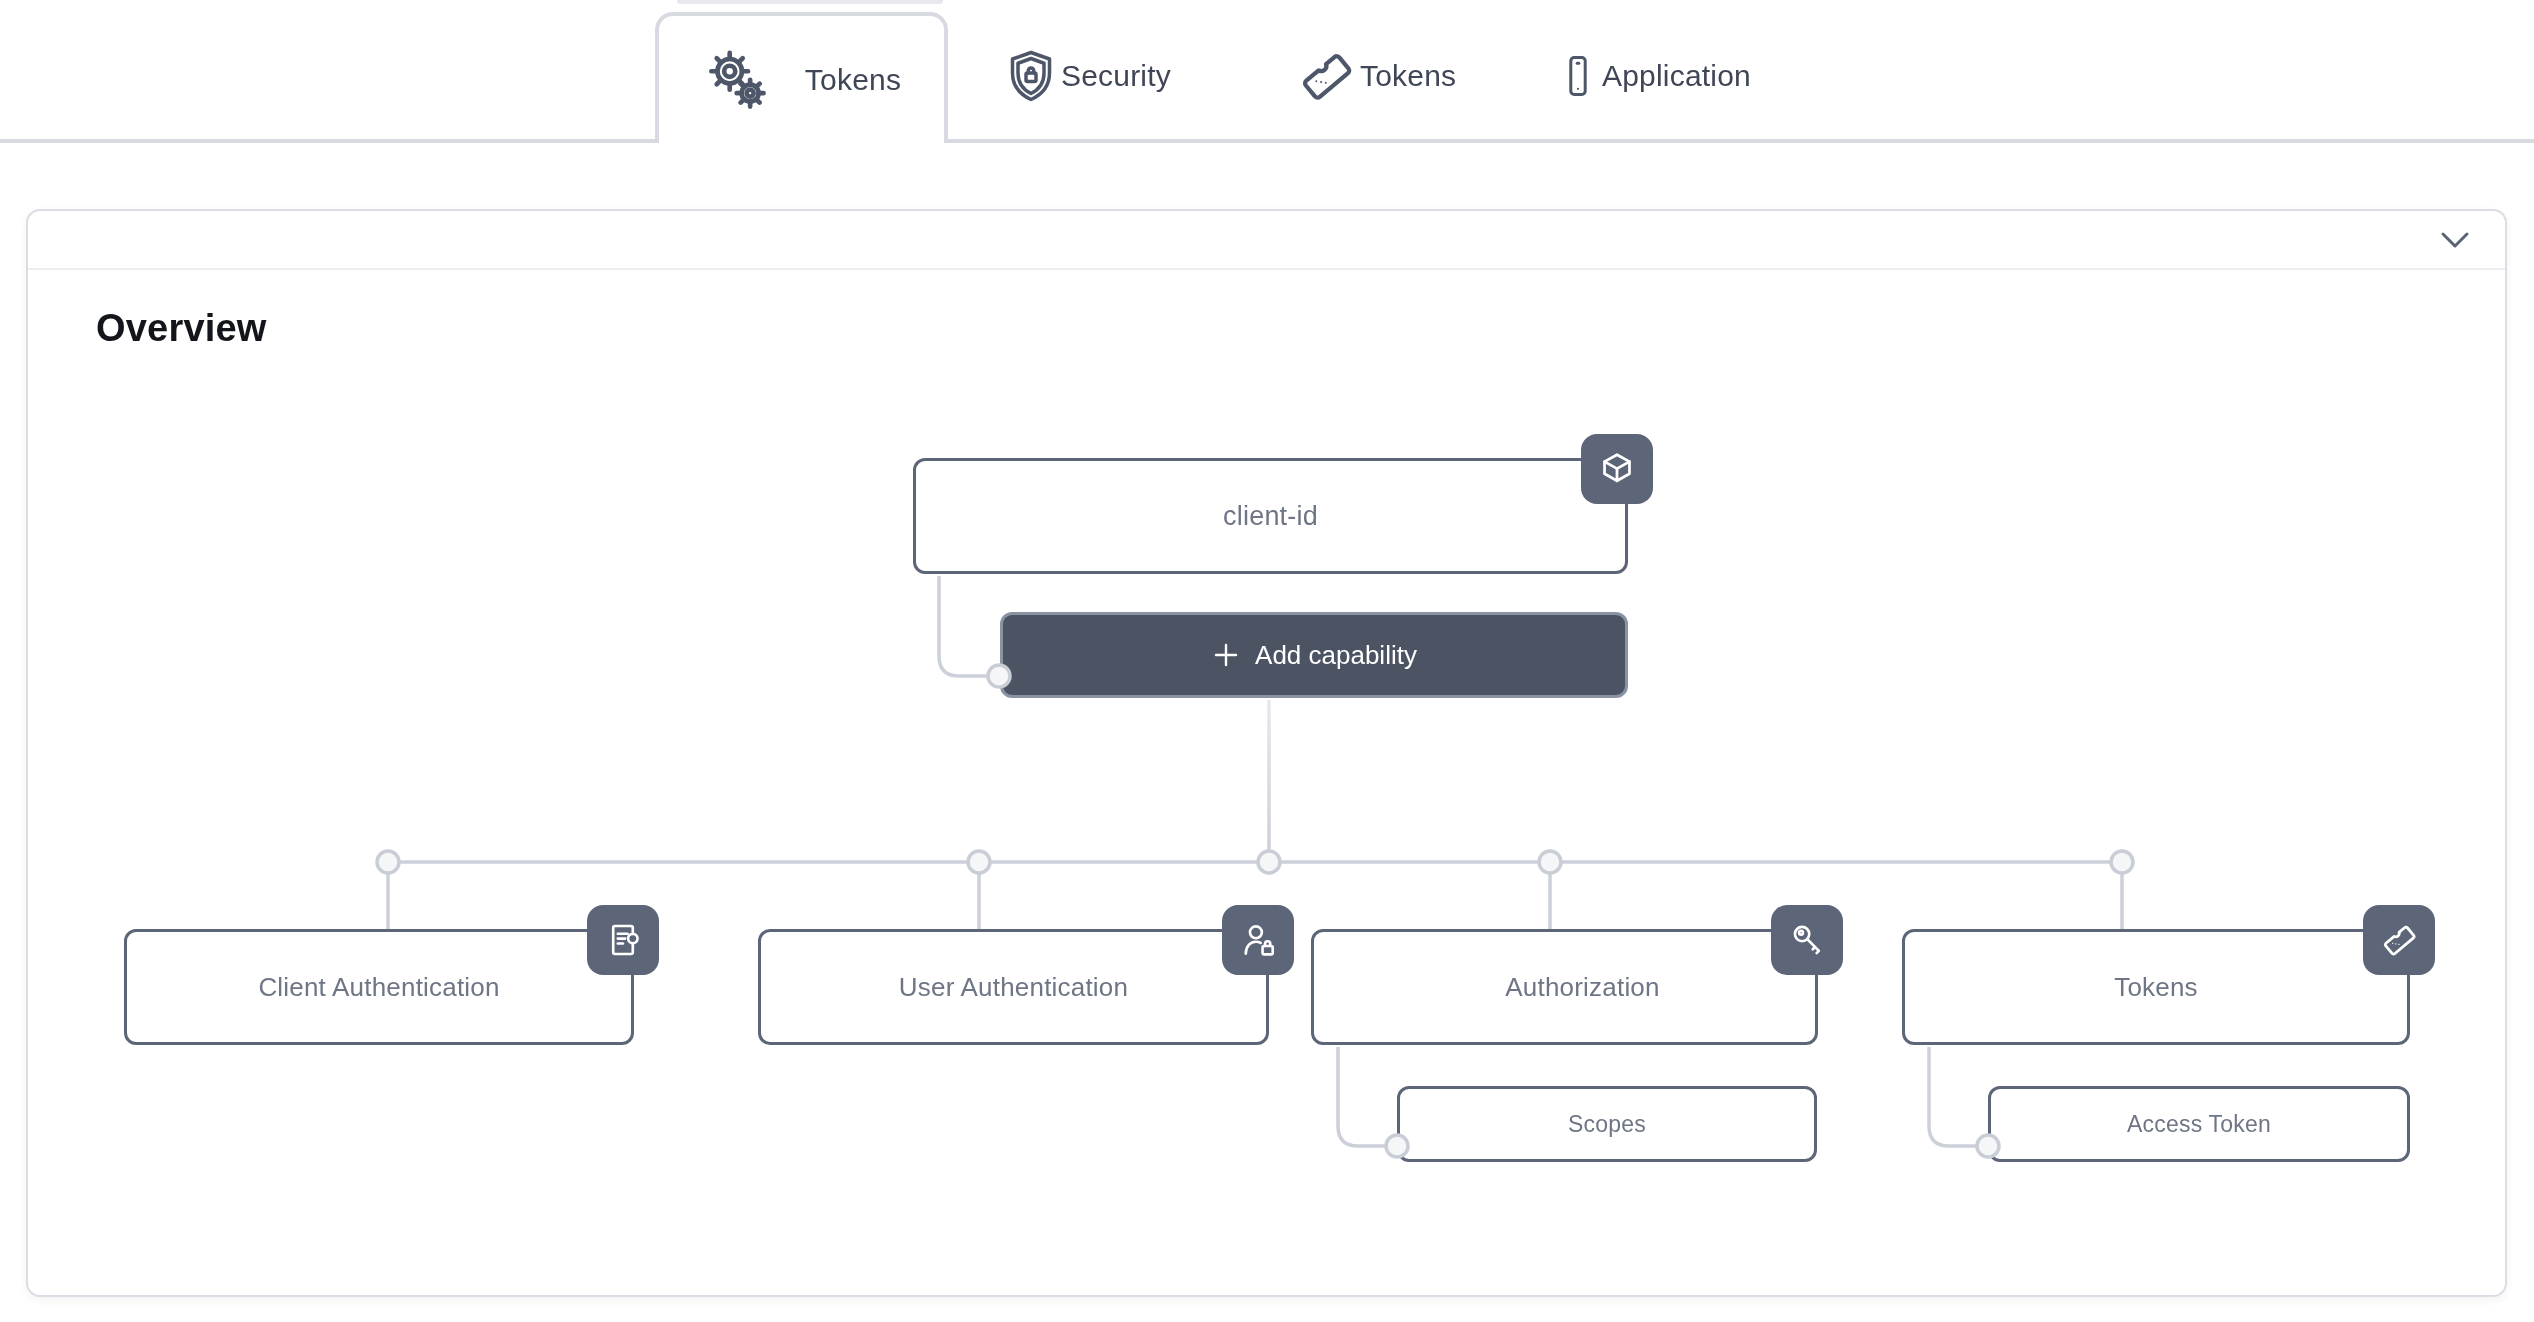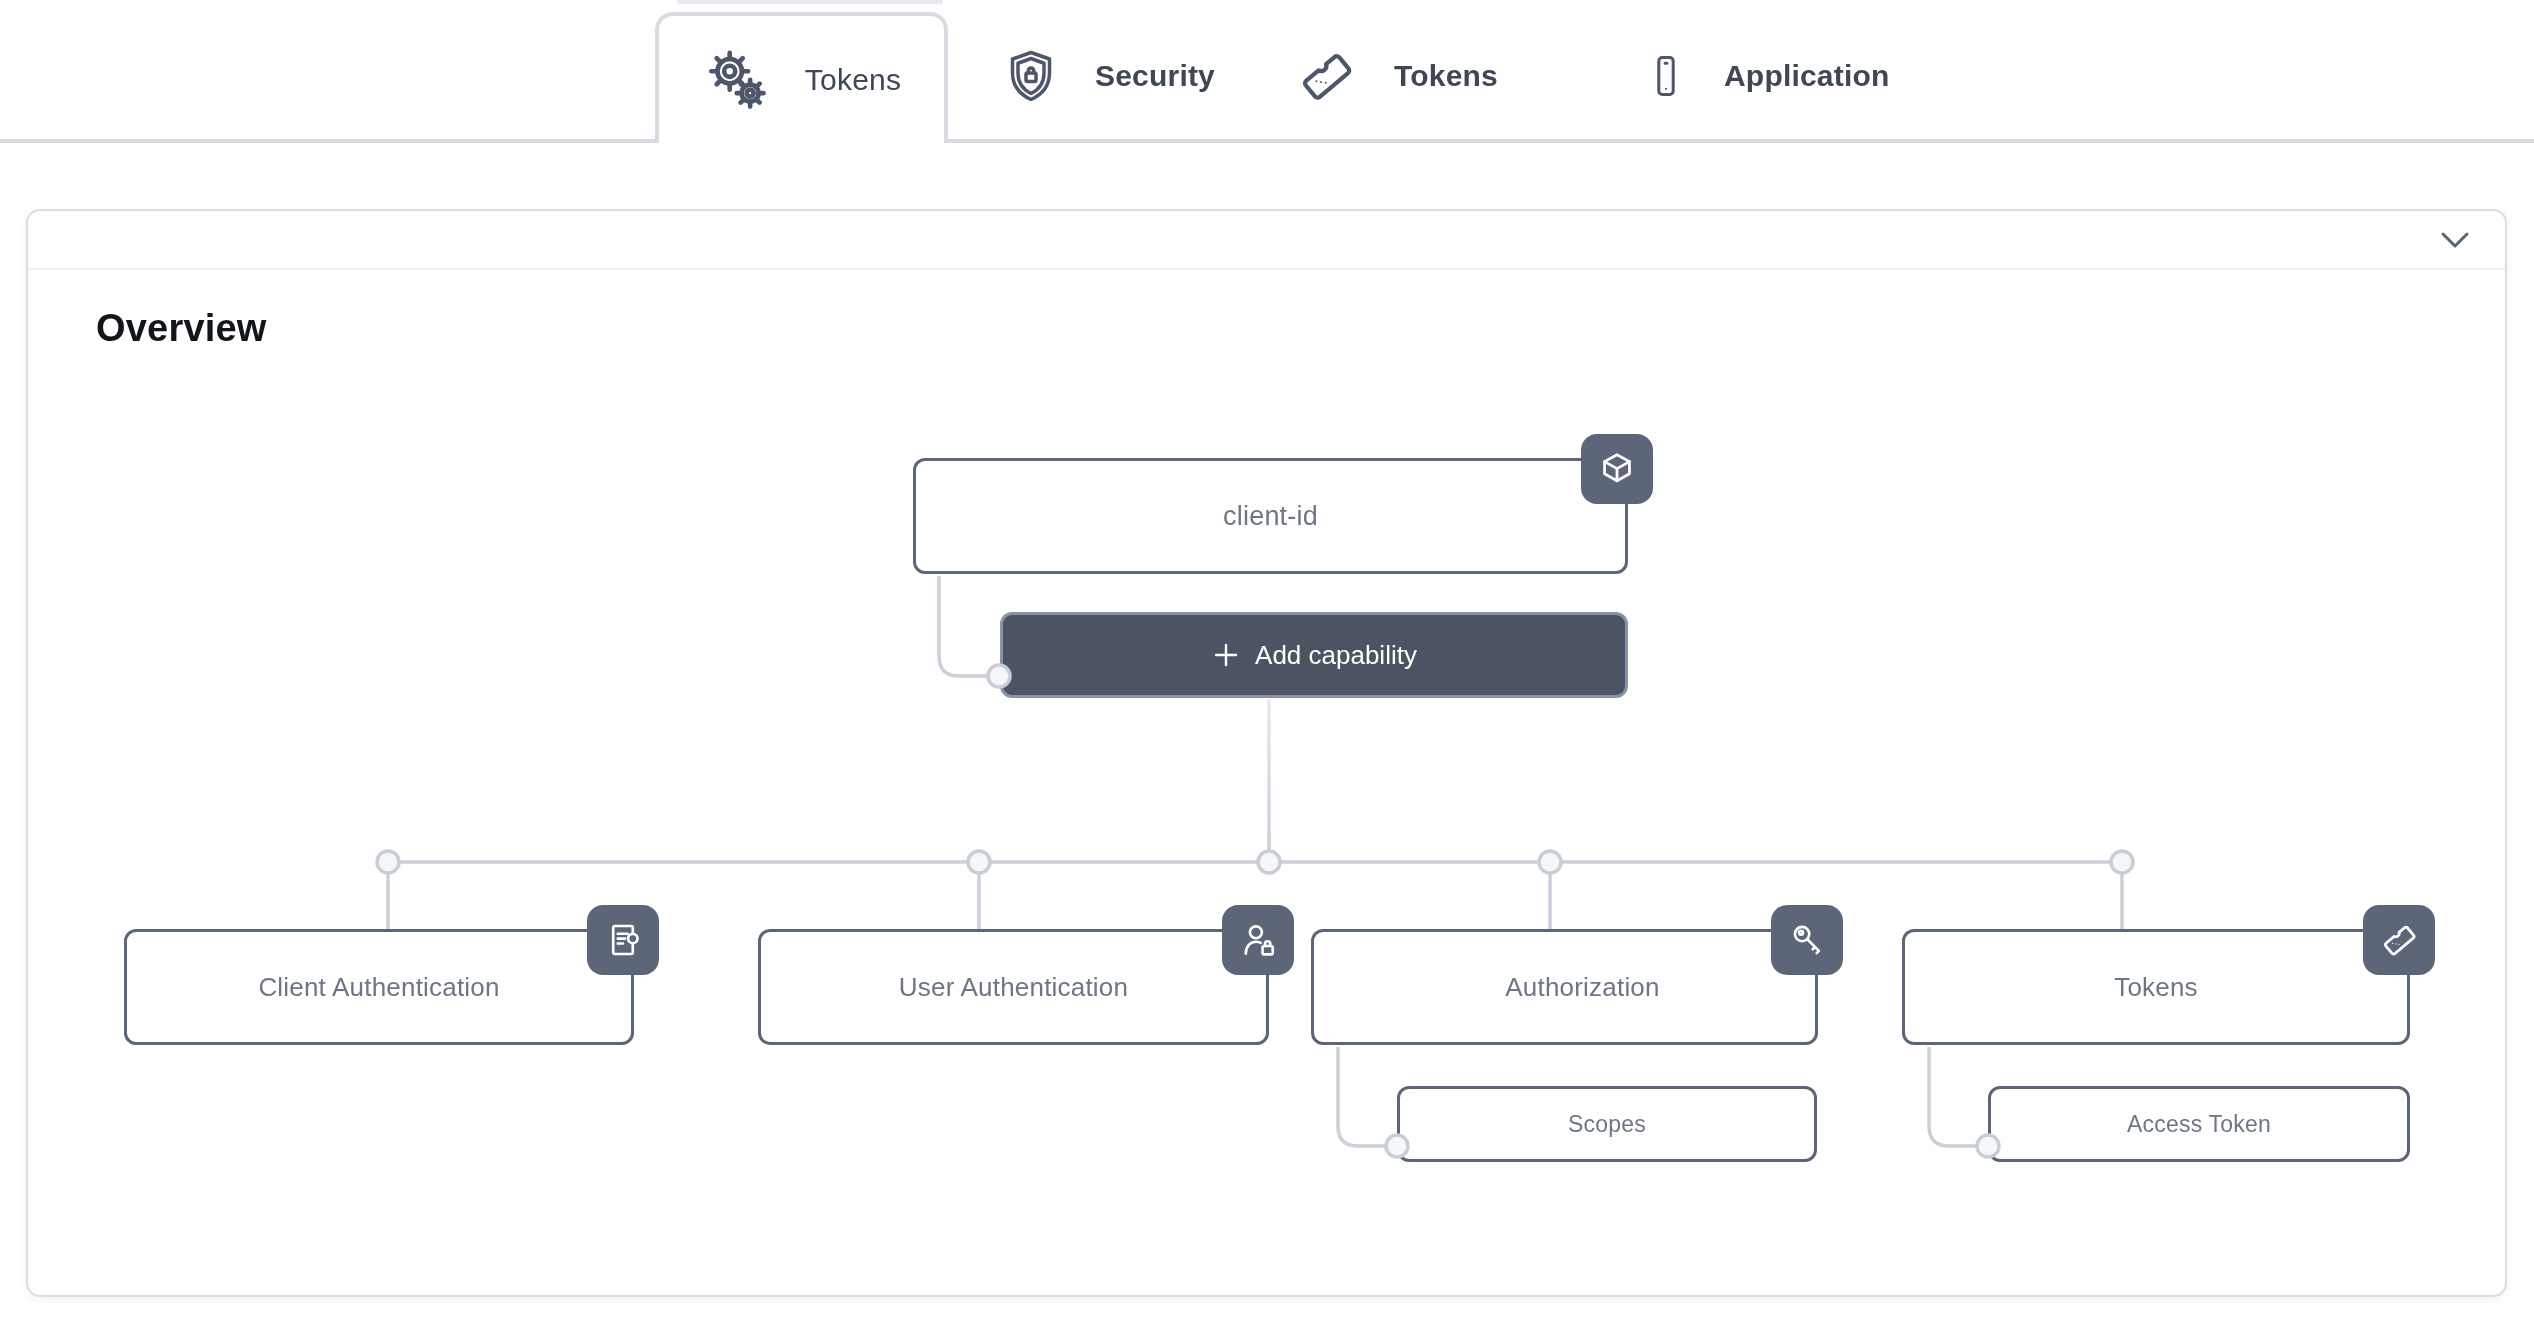--- a/index.html
+++ b/index.html
@@ -14,21 +14,21 @@
     background:#e7e9ee; border-radius:0 0 3px 3px; }
   .tabline { position:absolute; left:0; top:139px; width:2534px; height:4px; background:#d7dae1; }
   .tab-active {
     position:absolute; left:655px; top:12px; width:293px; height:131px;
     background:#fff; border:4px solid #d7dae1; border-bottom:none;
     border-radius:18px 18px 0 0; z-index:2;
     display:flex; align-items:center; justify-content:center; gap:33px; cursor:pointer;
   }
   .tab {
     position:absolute; top:12px; height:128px; z-index:2;
-    display:flex; align-items:center; gap:34px; cursor:pointer;font-weight:bold;
+    display:flex; align-items:center; cursor:pointer;
   }
   .tab-label { font-size:30px; color:#3f4656; letter-spacing:0.2px; }
   .tabicon { color:#4e5669; display:block; }
 
   
   .card {
     position:absolute; left:26px; top:209px; width:2481px; height:1088px;
     background:#fff; border:2px solid #dadee4; border-radius:14px;
     box-shadow:0 3px 8px rgba(40,50,70,0.06);
   }
@@ -109,21 +109,21 @@
       <g transform="rotate(-40 12 12)">
         <path d="M11.3 8.8 H5.6 a1.2 1.2 0 0 0 -1.2 1.2 v5 a1.2 1.2 0 0 0 1.2 1.2 h13 a1.2 1.2 0 0 0 1.2 -1.2 v-5 a1.2 1.2 0 0 0 -1.2 -1.2 h-3.9 a1.8 1.8 0 0 1 -3.4 0 Z"></path>
         <circle cx="8.2" cy="11.2" r="0.35" fill="currentColor" stroke="none"></circle>
         <circle cx="9.3" cy="12.5" r="0.35" fill="currentColor" stroke="none"></circle>
         <circle cx="10.4" cy="13.8" r="0.35" fill="currentColor" stroke="none"></circle>
       </g>
     </svg>
     <span class="tab-label">Tokens</span>
   </div>
 
-  <div class="tab" style="left:1642px;text-align:center;">
+  <div class="tab" style="left:1554px;text-align:center;">
     <svg class="tabicon" width="48" height="64" viewBox="0 0 24 24" fill="none" stroke="currentColor" stroke-width="1.5" stroke-linecap="round" stroke-linejoin="round">
       <rect x="8.4" y="2.8" width="7.2" height="18.4" rx="1.7"></rect>
       <path d="M11.6 5.6h0.8"></path>
       <circle cx="12" cy="18.4" r="0.55" fill="currentColor" stroke="none"></circle>
     </svg>
     <span class="tab-label">Application</span>
   </div>
 
   <div class="card">
     <div class="card-header">

